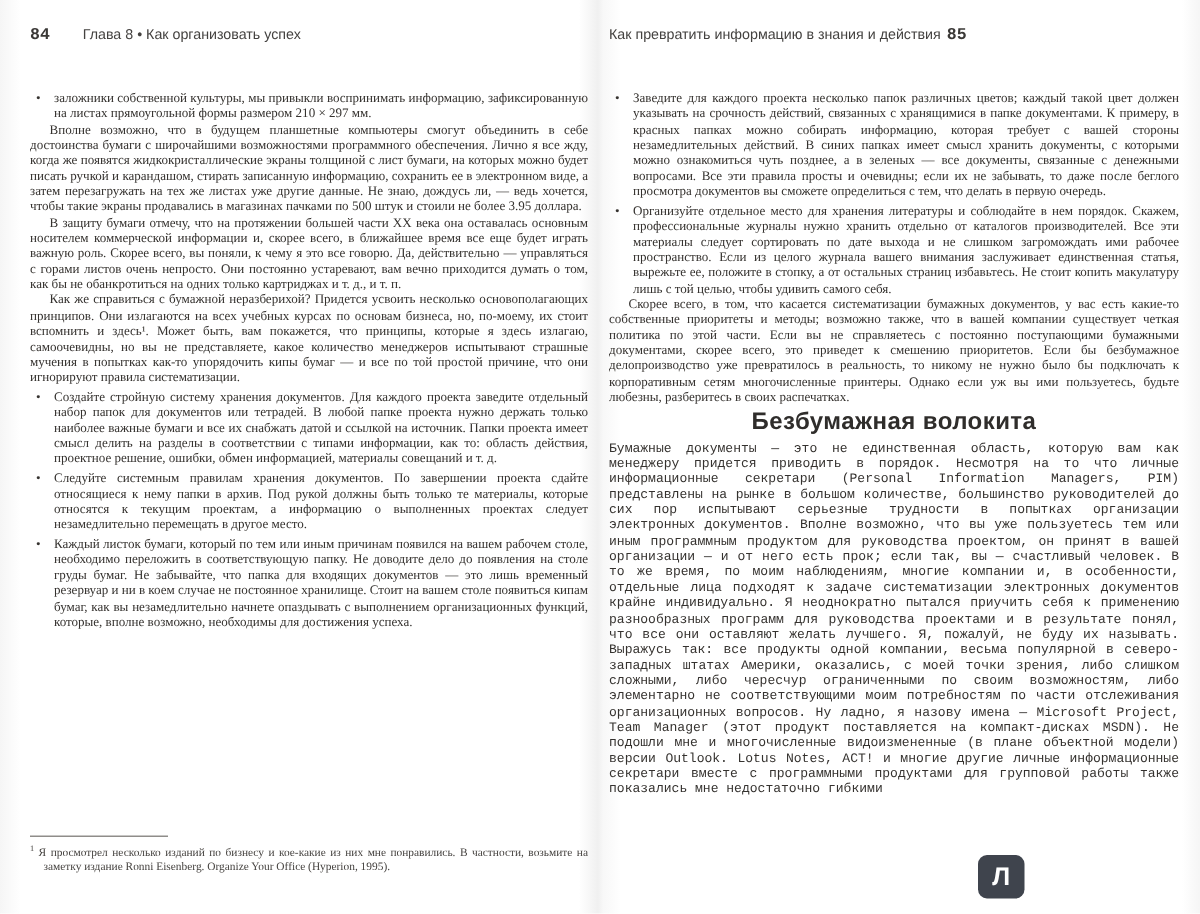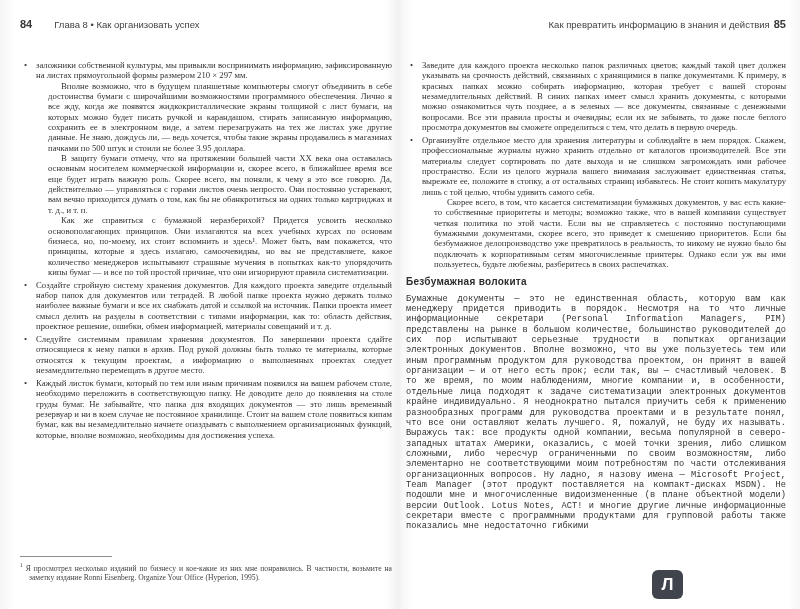--- a/index.html
+++ b/index.html
@@ -21,40 +21,40 @@
     background:linear-gradient(270deg,rgba(120,120,120,0.07),rgba(120,120,120,0));pointer-events:none;}
 
   .page{position:absolute;top:18px;color:#35322f;}
   .page-left{left:20px;width:372px;height:578px;}
   .page-right{left:406px;width:380px;height:580px;}
 
   .running-head{
     font-family:"Liberation Sans",sans-serif;font-size:9.5px;color:#444240;
     display:flex;align-items:baseline;
   }
-  .running-head .page-num{font-weight:bold;font-size:11px;color:#3a3836;}
+  .running-head .page-num{font-weight:bold;font-size:11px;color:#3a3836;font-family:Liberation Mono, monospace;}
   .rh-left .page-num{margin-right:22px;}
-  .rh-right{justify-content:flex-end;}
+  .rh-right{}
   .rh-right .page-num{margin-left:4px;}
 
   .body-text{
     margin-top:30px;
     font-size:8.7px;line-height:10.35px;
     text-align:justify;color:#35322f;
   }
   .para{margin:0;}
-  .para.indent{text-indent:13px;margin-left:28px;}
+  .para.indent{text-indent:13px;}
   .para.flush{text-indent:0;font-family:Liberation Mono, monospace;}
   .para.bullet{position:relative;padding-left:16px;margin-top:2.5px;}
   .bullet-marker{position:absolute;left:4px;top:0;}
 
   .section-heading{
     font-family:"Liberation Sans",sans-serif;font-weight:bold;
-    font-size:10px;color:#2f2d2b;letter-spacing:0.3px;
-    margin:8px 0 6px 0;text-align:left;text-indent:0;
+    font-size:16px;color:#2f2d2b;letter-spacing:0.3px;
+    margin:8px 0 6px 0;text-align:center;text-indent:0;
   }
 
   .footnote{position:absolute;left:0;bottom:14px;width:100%;}
   .footnote-rule{width:92px;height:0;border-top:1px solid #8f8d8a;margin-bottom:4px;}
   .footnote-text{
     font-size:7.6px;line-height:9.3px;text-align:justify;color:#464340;
     padding-left:9px;text-indent:-9px;margin:0;
   }
   .footnote-text sup{font-size:5.5px;}
 

